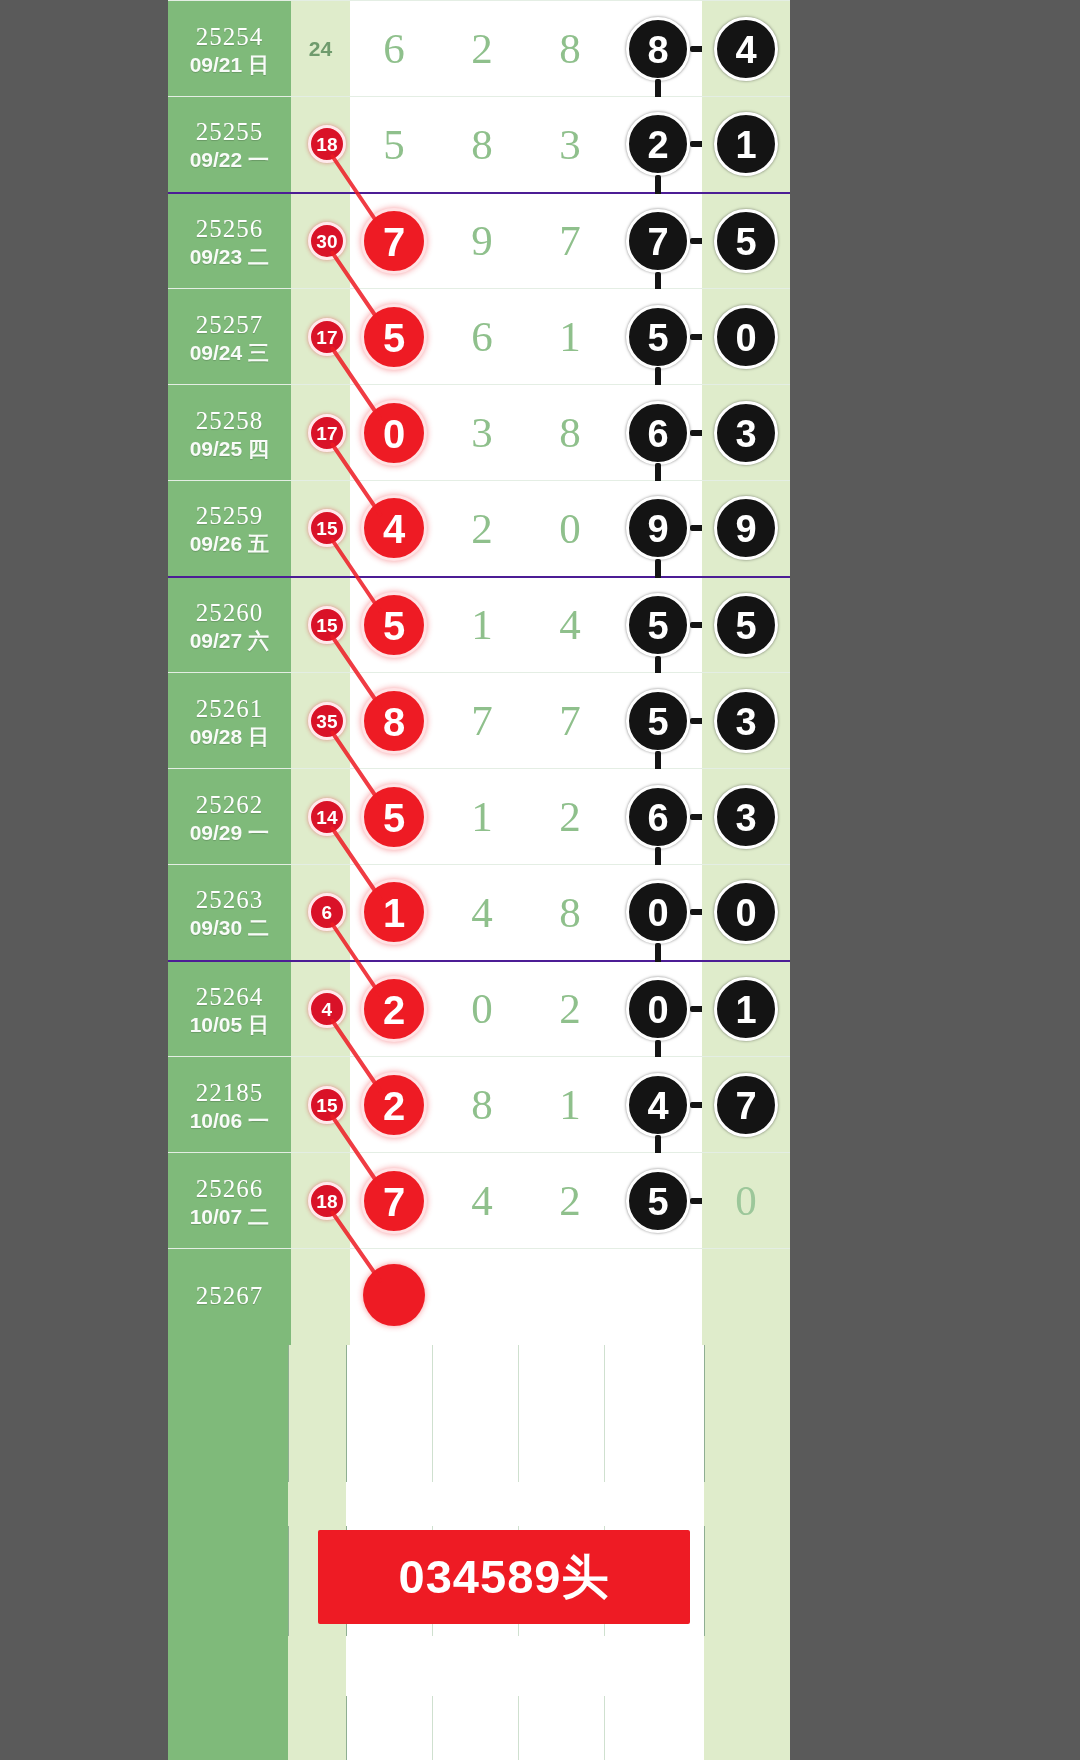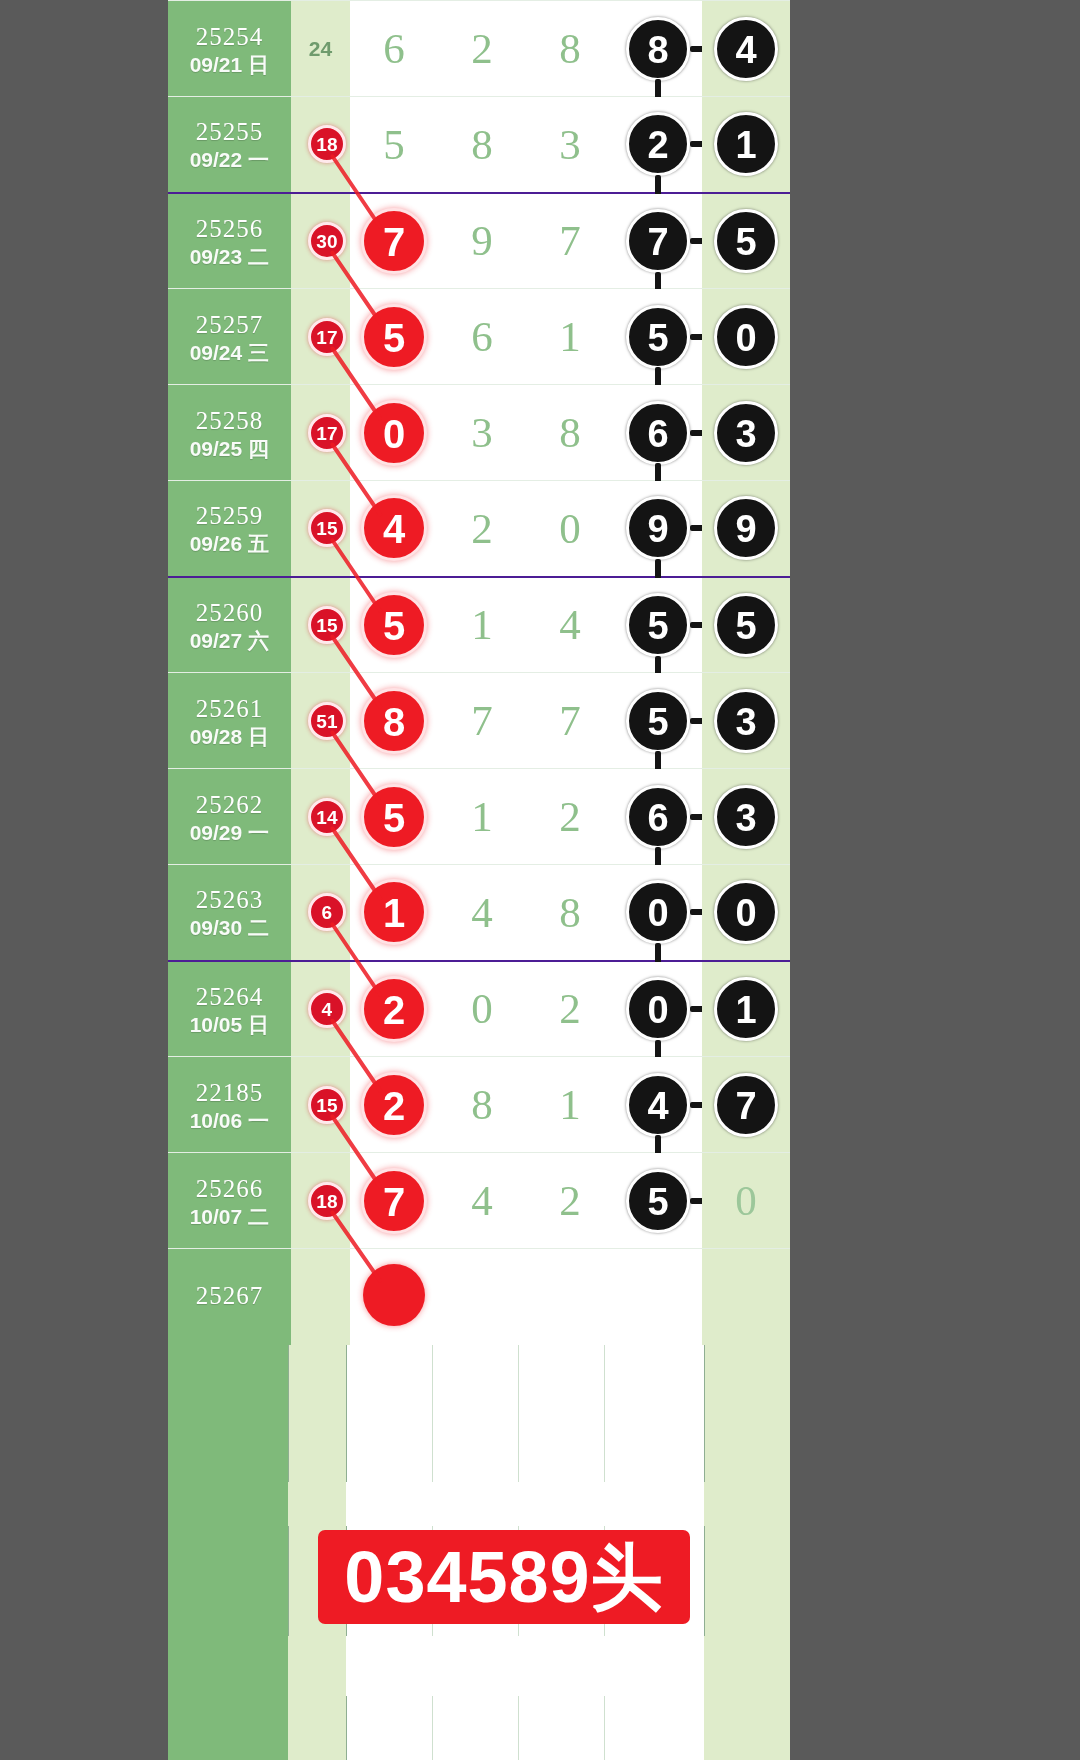--- a/index.html
+++ b/index.html
@@ -99,22 +99,22 @@
     width:6px; height:26px; background:#141414; border-radius:2px;
   }
 
   
   #redlines{ position:absolute; left:0; top:0; width:622px; height:1760px; pointer-events:none; }
 
   
   .banner-wrap{ position:absolute; left:0; top:1524px; width:622px; height:112px; }
   .banner{
     position:absolute; left:150px; top:6px; width:372px; height:94px;
-    background:#ee1b24; border-radius:7px;
-    color:#ffffff; font-size:72px; font-weight:bold; line-height:94px;
+    background:#ee1b24; border-radius:2px;
+    color:#ffffff; font-size:47px; font-weight:bold; line-height:94px;
     text-align:center; letter-spacing:1px;
     font-family:"Liberation Sans", sans-serif;
   }
   .bottom-white{ position:absolute; left:0; top:1636px; width:622px; height:60px; background:#ffffff; }
   .bottom-green{ position:absolute; left:0; top:1636px; width:120px; height:124px; background:#7fba7a; }
   .bottom-green2{ position:absolute; left:120px; top:1636px; width:58px; height:124px; background:#dfeccb; }
   .bottom-green3{ position:absolute; left:536px; top:1636px; width:86px; height:124px; background:#dfeccb; }
   .band-green{ position:absolute; left:0; top:1482px; width:622px; height:44px; background:#ffffff; }
   .band-green-l{ position:absolute; left:0; top:1482px; width:120px; height:44px; background:#7fba7a; }
   .band-green-b{ position:absolute; left:120px; top:1482px; width:58px; height:44px; background:#dfeccb; }
@@ -225,21 +225,21 @@
             <td class="d"><span class="digit">1</span></td>
             <td class="d"><span class="digit">4</span></td>
             <td class="b"><span class="ball">5</span><span class="hdash"></span><span class="vdash"></span></td>
             <td class="b2"><span class="ball">5</span></td>
           </tr>
           <tr class="row" style="height: 96px;">
             <td class="issue">
               <div class="issue-no">25261</div>
               <div class="issue-date">09/28 日</div>
             </td>
-            <td class="badge"><span class="badge-dot">51</span></td>
+            <td class="badge"><span class="badge-dot">35</span></td>
             <td class="d"><span class="digit-hit">8</span></td>
             <td class="d"><span class="digit">7</span></td>
             <td class="d"><span class="digit">7</span></td>
             <td class="b"><span class="ball">5</span><span class="hdash"></span><span class="vdash"></span></td>
             <td class="b2"><span class="ball">3</span></td>
           </tr>
           <tr class="row" style="height: 96px;">
             <td class="issue">
               <div class="issue-no">25262</div>
               <div class="issue-date">09/29 一</div>

